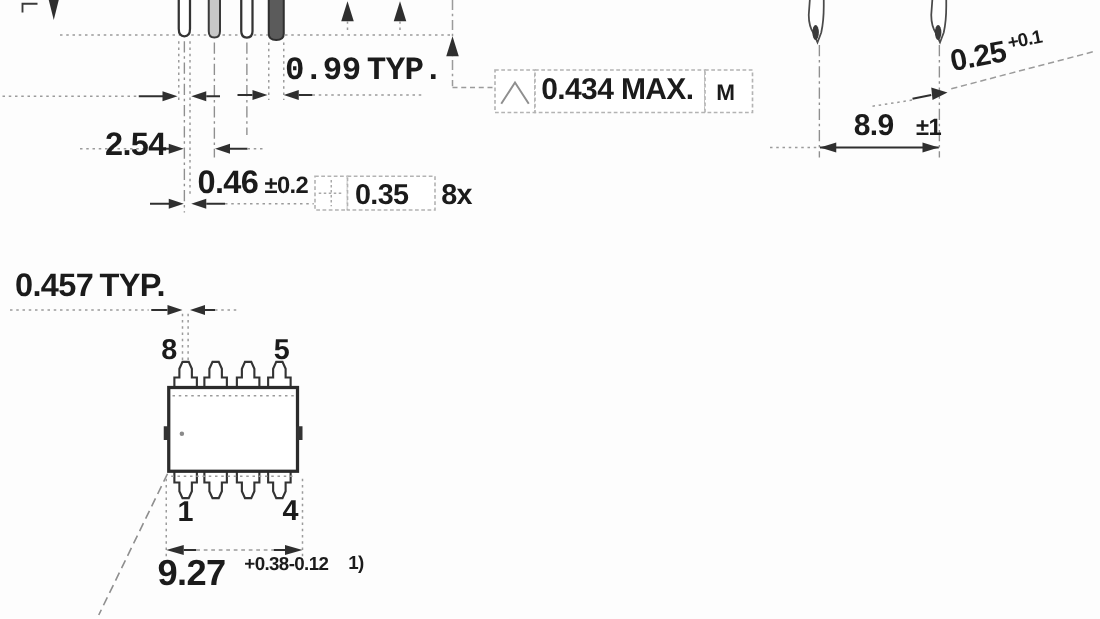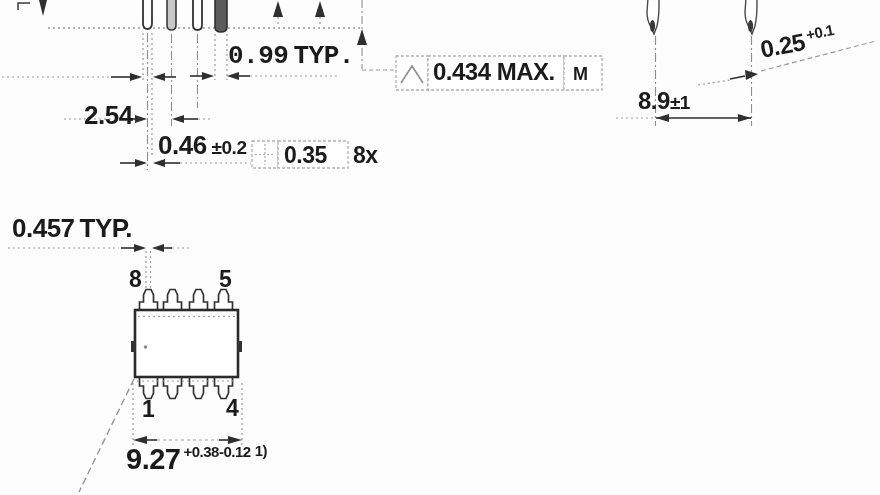--- a/index.html
+++ b/index.html
@@ -178,41 +178,41 @@
   <span class="t18">M</span>
 </div>
 
 <div class="lbl" style="left:284px;top:144px;">
   <span class="v23">0.35</span>
 </div>
 <div class="lbl" style="left:353px;top:144px;">
   <span class="v23">8x</span>
 </div>
 
-<div class="lbl" style="left:638px;top:89px;gap:0;">
+<div class="lbl" style="left:683px;top:89px;gap:18px;">
   <span class="v24">8.9</span>
   <span class="t19">±1</span>
 </div>
 
 <div class="lbl rot" style="left:763px;top:38px;gap:3px;">
   <span class="v24">0.25</span>
   <span class="sup">+0.1</span>
 </div>
 
 <div class="lbl" style="left:12px;top:215px;">
   <span class="v26">0.457</span>
   <span class="v26">TYP.</span>
 </div>
 
 <div class="lbl pin" style="left:129px;top:268px;">8</div>
 <div class="lbl pin" style="left:219px;top:268px;">5</div>
 <div class="lbl pin" style="left:142px;top:398px;">1</div>
 <div class="lbl pin" style="left:226px;top:397px;">4</div>
 
-<div class="lbl topalign" style="left:126px;top:445px;gap:1px;">
+<div class="lbl topalign" style="left:126px;top:445px;gap:13px;">
   <span class="v29">9.27</span>
   <span class="stack">
     <span>+0.38</span>
     <span>-0.12</span>
   </span>
   <span class="fnote">1)</span>
 </div>
 
 </div>
 

